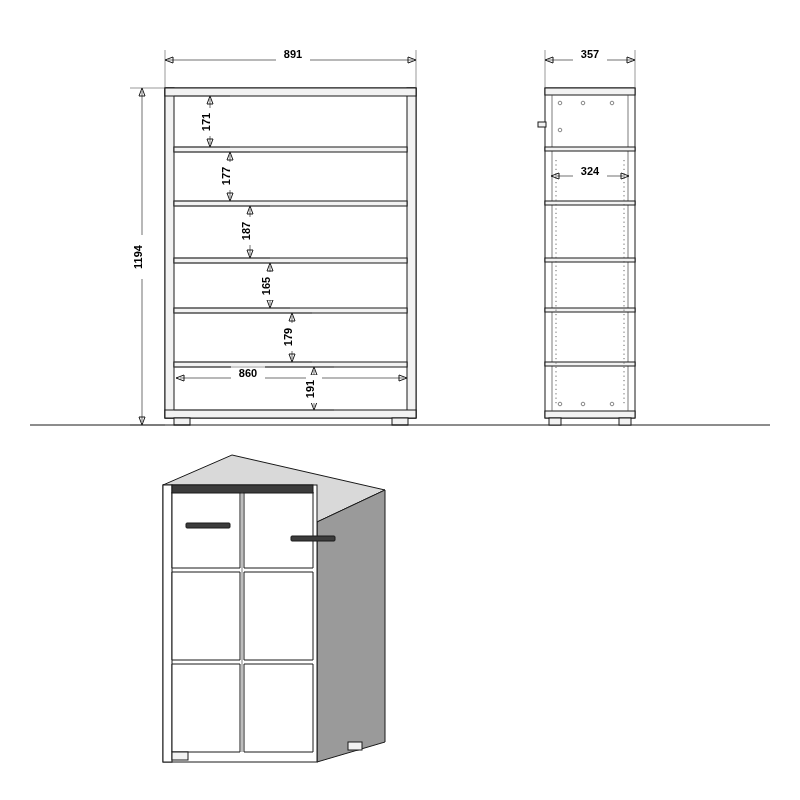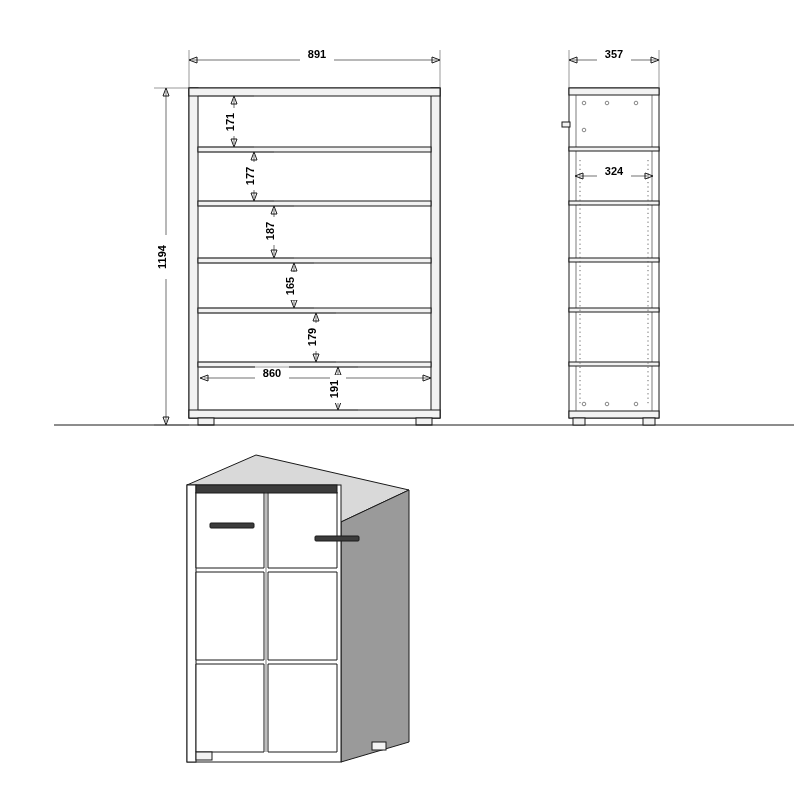--- a/index.html
+++ b/index.html
@@ -11,21 +11,20 @@
     width: 800px;
     height: 800px;
     font-family: "Liberation Sans", sans-serif;
     color: #1a1a1a;
     overflow: hidden;
   }
   #stage {
     position: relative;
     width: 696px;
     height: 800px;
-    margin-left: 24px;
   }
   svg.draw {
     position: absolute;
     left: 0;
     top: 0;
     width: 800px;
     height: 800px;
   }
   .dim-text {
     font-family: "Liberation Sans", sans-serif;

